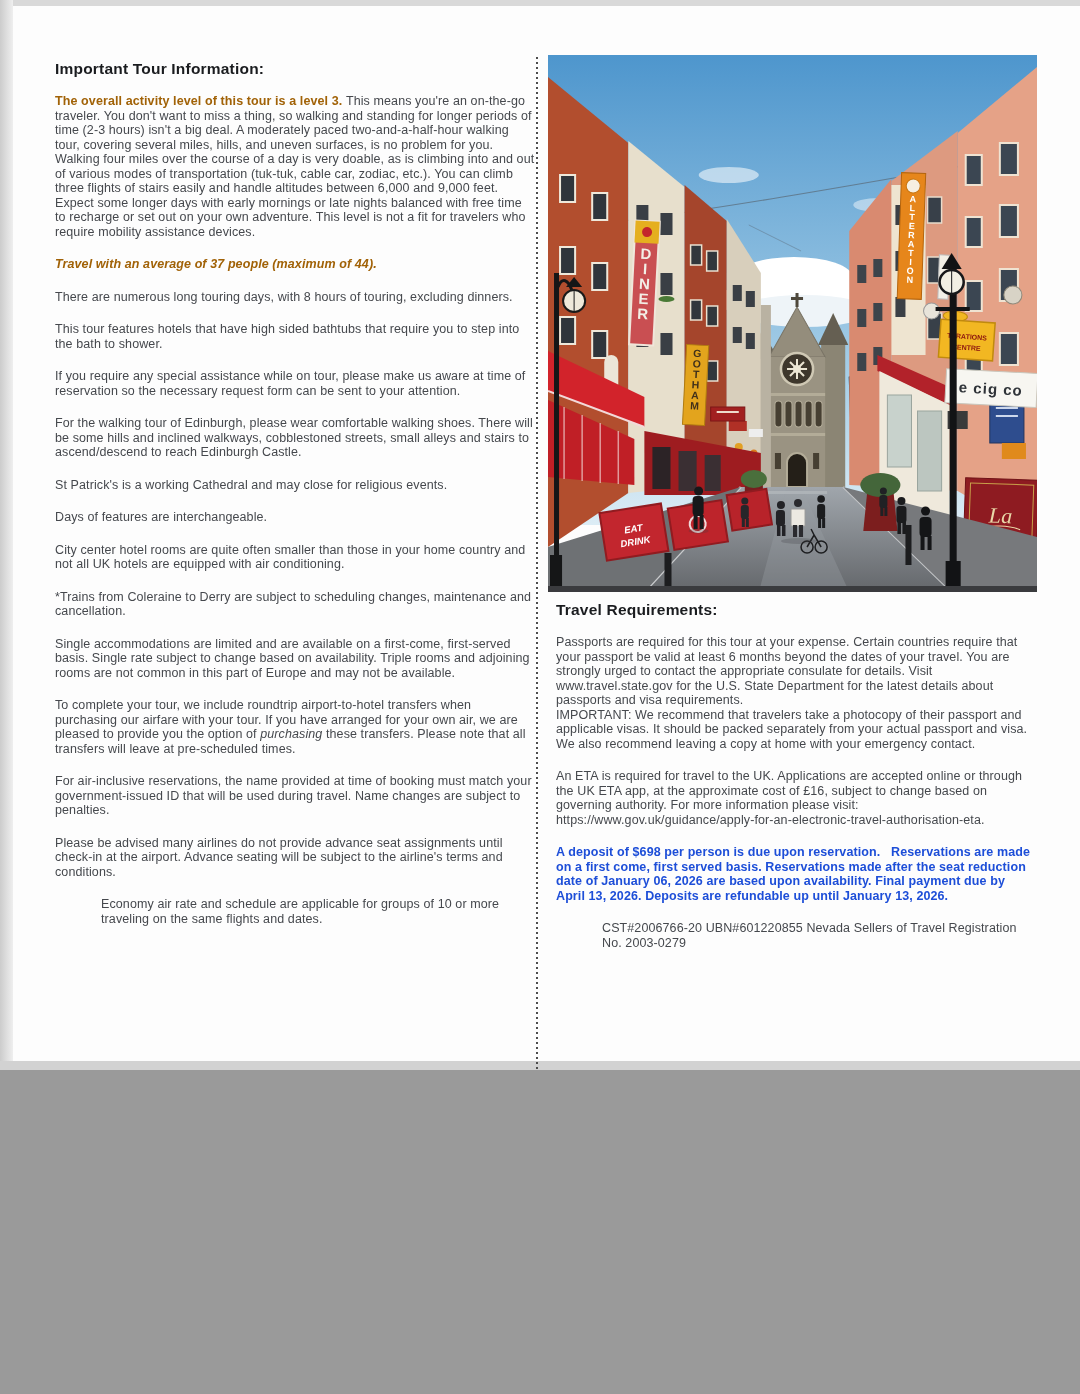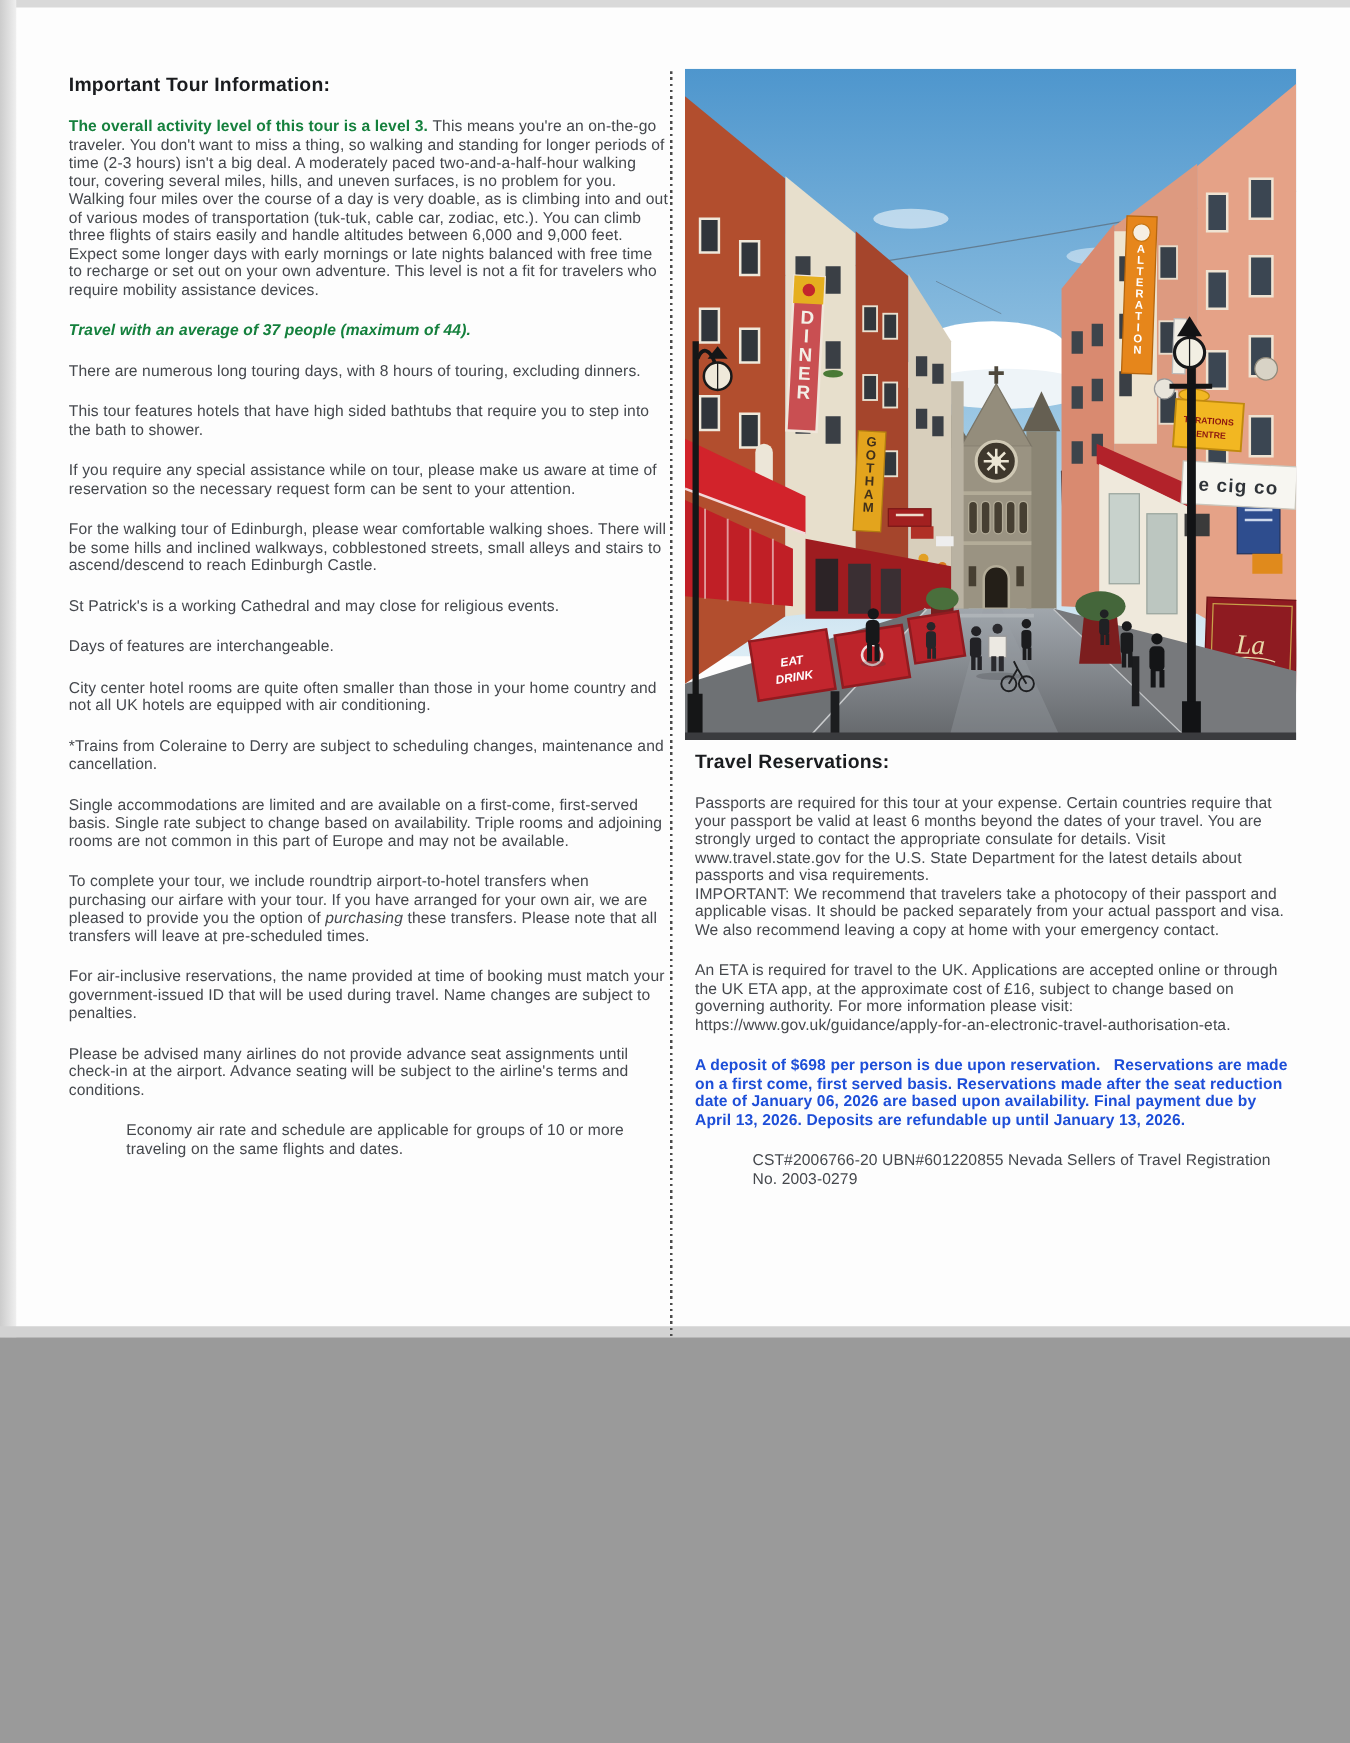--- a/index.html
+++ b/index.html
@@ -9,21 +9,21 @@
   .edge-top{position:absolute;left:0;top:0;width:100%;height:6px;background:#d9d9d9;}
   .edge-left{position:absolute;left:0;top:0;width:13px;height:100%;background:linear-gradient(90deg,#cccccc,#efefef);}
   .edge-right{position:absolute;right:0;top:0;width:15px;height:100%;background:linear-gradient(270deg,#d4d4d4,#f4f4f4);}
   .edge-bottom{position:absolute;left:0;bottom:0;width:100%;height:9px;background:#d2d2d2;}
 
   .col-left{position:absolute;left:55px;top:60px;width:480px;}
   .col-right{position:absolute;left:556px;top:601px;width:478px;}
   h2.sec{margin:0 0 16px 0;font-size:15.5px;font-weight:700;color:#1a1c1f;letter-spacing:.2px;}
   p.body{margin:0 0 18px 0;font-size:12.5px;line-height:14.5px;color:#45484d;letter-spacing:.1px;}
   p.body:last-child{margin-bottom:0;margin-left:46px;}
-  .b{font-weight:700;color:#15803d;}
+  .b{font-weight:700;color:#a16207;}
   .i{font-style:italic;text-align:right;}
   .u{}
   p.deposit span{font-weight:700;color:#1d4ed8;}
 
   .divider{position:absolute;left:536px;top:57px;height:1272px;width:2px;
            background:repeating-linear-gradient(#4c4c4c 0 2px,transparent 2px 5px);}
 
   figure.photo{position:absolute;left:548px;top:55px;width:489px;height:537px;margin:0;}
   figure.photo svg{display:block;width:100%;height:100%;}
 
@@ -368,21 +368,21 @@
         <line x1="402" y1="215" x2="402" y2="239" stroke="#17181a" stroke-width="1"></line>
         <rect x="386" y="252" width="34" height="4" fill="#121315"></rect>
         <rect x="396" y="506" width="15" height="31" fill="#121315"></rect>
       </g>
 
       <rect x="0" y="531" width="487" height="6" fill="#3a3b3e"></rect>
     </svg>
   </figure>
 
   <div class="col-right">
-    <h2 class="sec">Travel Reservations:</h2>
+    <h2 class="sec">Travel Requirements:</h2>
     <p class="body"><span>Passports are required for this tour at your expense. Certain countries require that your passport be valid at least 6 months beyond the dates of your travel. You are strongly urged to contact the appropriate consulate for details. Visit www.travel.state.gov for the U.S. State Department for the latest details about passports and visa requirements.</span><br><span>IMPORTANT: We recommend that travelers take a photocopy of their passport and applicable visas. It should be packed separately from your actual passport and visa. We also recommend leaving a copy at home with your emergency contact.</span></p>
     <p class="body"><span>An ETA is required for travel to the UK. Applications are accepted online or through the UK ETA app, at the approximate cost of £16, subject to change based on governing authority. For more information please visit: https://www.gov.uk/guidance/apply-for-an-electronic-travel-authorisation-eta.</span></p>
     <p class="body deposit"><span class="b">A deposit of $698 per person is due upon reservation. &nbsp; Reservations are made on a first come, first served basis. Reservations made after the seat reduction date of January 06, 2026 are based upon availability. Final payment due by April 13, 2026. Deposits are refundable up until January 13, 2026.</span></p>
     <p class="body"><span>CST#2006766-20 UBN#601220855 Nevada Sellers of Travel Registration No. 2003-0279</span></p>
   </div>
 
   <div class="footer">
     <div>For important reservation information visit</div>
     <div>https://gateway.gocollette.com/link/1370144.</div>
     <div>You can also find this information on your tour documents.</div>

